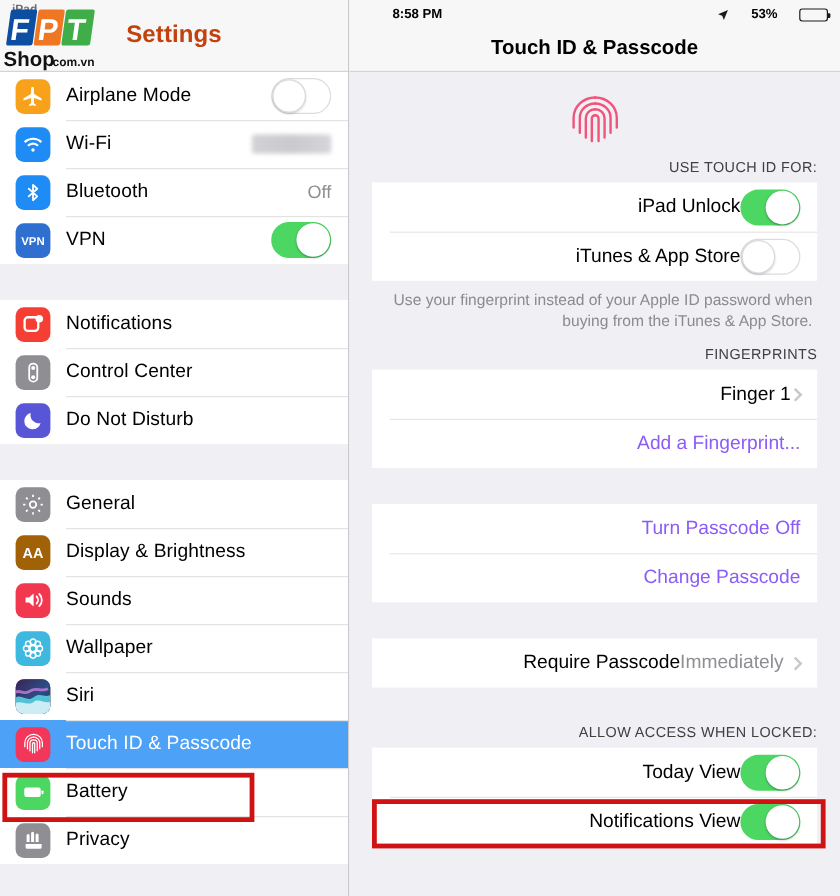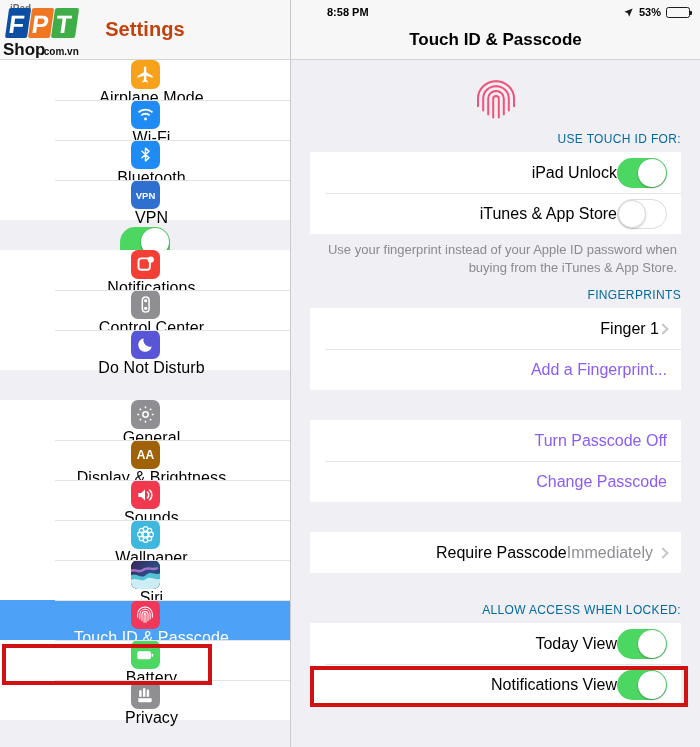--- a/index.html
+++ b/index.html
@@ -44,21 +44,20 @@
   .sidebar-scroll { height: 687px; background: #efeff4; overflow: hidden; }
   .group { background: #ffffff; }
   .gap { height: 30px; background: #efeff4; }
 
   .row {
     position: relative;
     display: flex; align-items: center;
     height: 40px;
     padding-left: 13px;
     background: #ffffff;
-    flex-direction: column;
   }
   .row + .row::before {
     content: ""; position: absolute; left: 55px; right: 0; top: 0;
     height: 1px; background: #e3e3e6;
   }
   .row-icon {
     width: 29px; height: 29px; border-radius: 7px; flex: 0 0 29px;
     margin-right: 13px;
     display: flex; align-items: center; justify-content: center;
     overflow: hidden;
@@ -96,38 +95,38 @@
     display: flex; align-items: flex-end; justify-content: center;
     padding-bottom: 9px;
   }
   .detail-title { font-size: 17px; font-weight: bold; color: #000; }
   .statusbar {
     position: absolute; top: 0; left: 0; right: 0; height: 24px;
     display: flex; align-items: center; justify-content: space-between;
     padding: 0 10px 0 36px;
     font-size: 11px; font-weight: bold; color: #000;
   }
-  .sb-right { display: flex; align-items: center; gap: 5px; }
+  .sb-right { display: flex; align-items: center; gap: 18px; }
   .battery {
     width: 24px; height: 11px; border: 1px solid #1c1c1e; border-radius: 2.5px;
     position: relative; padding: 1px;
   }
   .battery::after {
     content: ""; position: absolute; right: -3px; top: 3px;
     width: 2px; height: 4px; background: #1c1c1e; border-radius: 0 1px 1px 0;
   }
   .battery-fill { height: 100%; background: #1c1c1e; border-radius: 1px; }
 
   .detail-body { height: 687px; padding: 0 19px; position: relative; }
   .fingerprint-hero {
     height: 72px; display: flex; align-items: center; justify-content: center;
     padding-top: 8px;
   }
   .sec-header {
-    font-size: 12px; color: #0369a1; letter-spacing: .35px;
+    font-size: 12px; color: #404040; letter-spacing: .35px;
     padding: 0 0 6px 3px; text-transform: uppercase;
   }
   .card { background: #fff; border-radius: 0px; }
   .crow {
     position: relative; display: flex; align-items: center;
     height: 41px; padding: 0 14px 0 15px;
   }
   .crow + .crow::before {
     content: ""; position: absolute; left: 15px; right: 0; top: 0;
     height: 1px; background: #e6e6e9;

